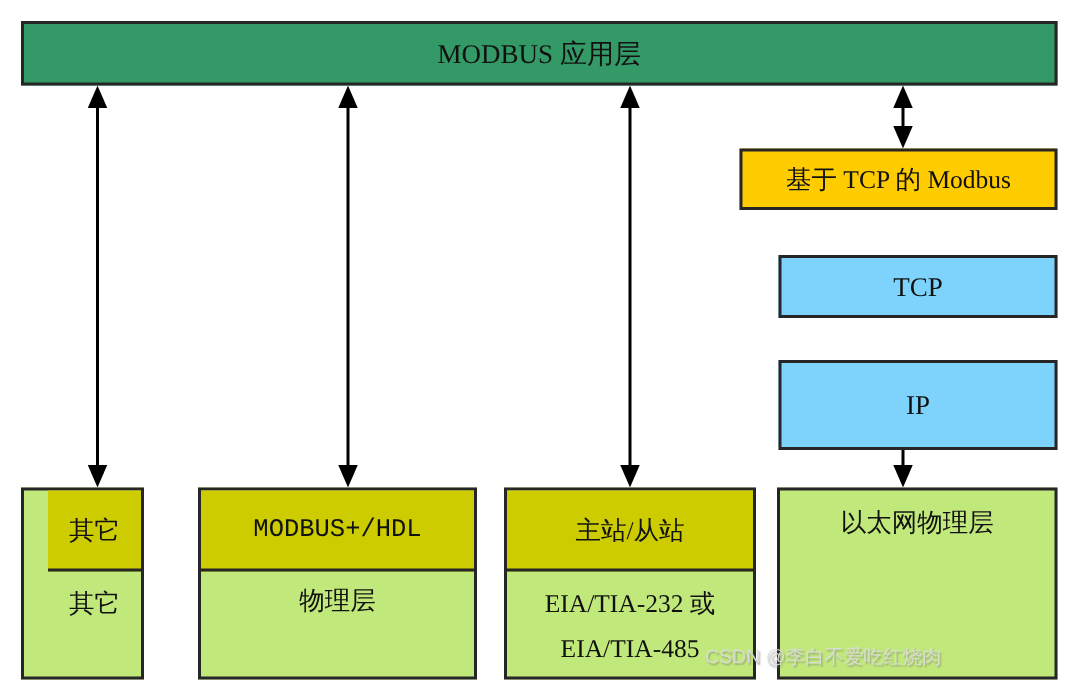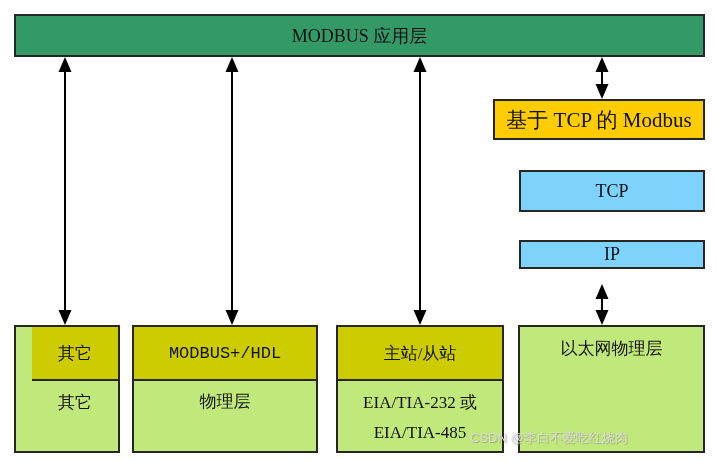--- a/index.html
+++ b/index.html
@@ -19,23 +19,23 @@
     font-size:18px;
     text-align:center;
   }
   .app-layer{
     left:14px;top:14px;width:691px;height:43px;
     background:#339966;
     text-align:right;
   }
   .gold{background:#FFCC00;}
   .purple{background:#7dd3fc;}
-  .modbus-tcp{left:493px;top:99px;width:212px;height:41px;font-size:21px;}
+  .modbus-tcp{left:493px;top:99px;width:212px;height:41px;font-size:17px;}
   .tcp{left:519px;top:170px;width:186px;height:42px;}
-  .ip{left:519px;top:240px;width:186px;height:29px;}
+  .ip{left:519px;top:240px;width:186px;height:60px;}
   .col{
     position:absolute;
     top:325px;
     box-sizing:border-box;
     border:2px solid #262626;
     height:128px;
     background:#C1E87A;
   }
   .col .cell-top{
     box-sizing:border-box;
@@ -45,21 +45,21 @@
     display:flex;align-items:center;justify-content:center;
     font-size:17px;
   }
   .col .cell-bottom{
     box-sizing:border-box;
     padding-top:7px;
     text-align:center;
     font-size:17px;
     line-height:30px;
   }
-  .col1{left:14px;width:106px;padding-left:16px;}
+  .col1{left:14px;width:82px;padding-left:16px;}
   .col2{left:132px;width:186px;font-family:Liberation Mono, monospace;}
   .col3{left:336px;width:168px;}
   .col4{left:518px;width:187px;}
   .arrow{position:absolute;}
   .watermark{
     position:absolute;
     left:470px;top:429px;
     font-family:"Liberation Sans","DejaVu Sans",sans-serif;
     font-size:13px;
     color:rgba(219,219,219,0.92);

